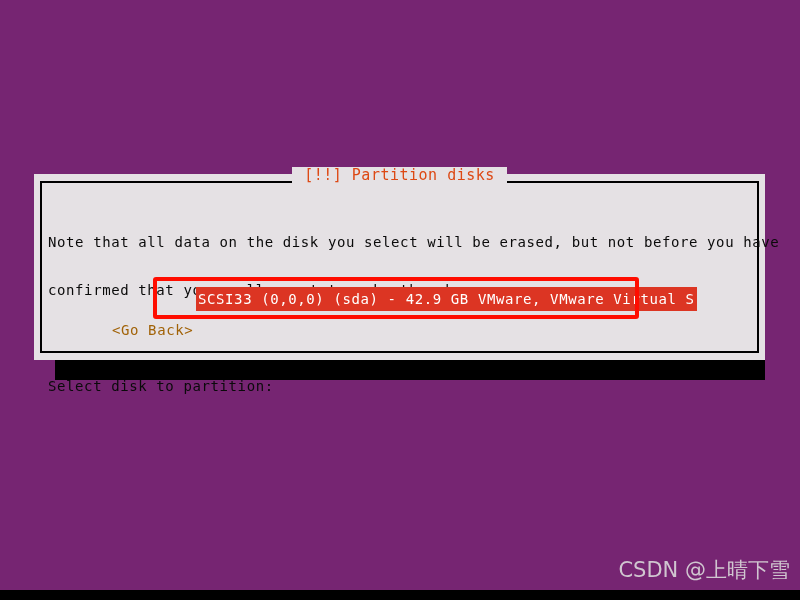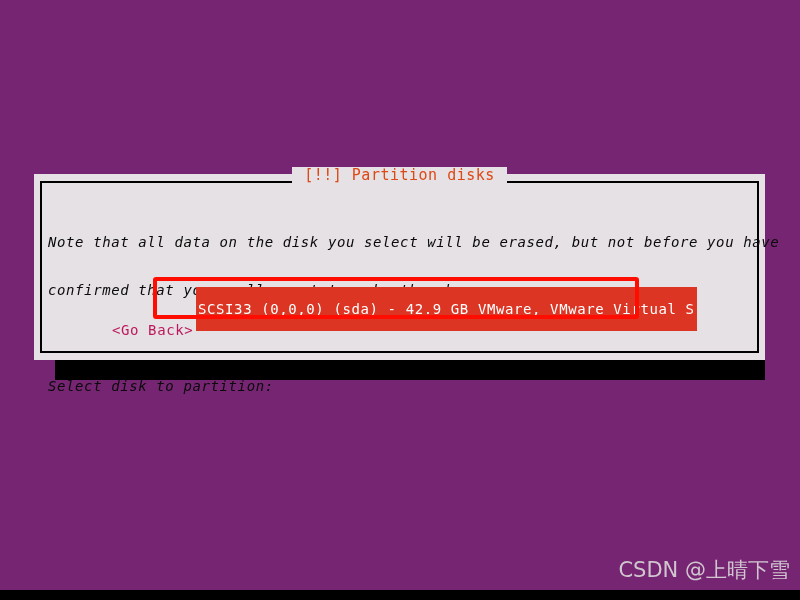--- a/index.html
+++ b/index.html
@@ -78,46 +78,46 @@
     position: absolute;
     left: 14px;
     right: 14px;
     top: 28px;
     color: #0a0a0a;
     font-size: 14px;
     line-height: 16px;
     letter-spacing: 0.6px;
     white-space: pre;
   }
-  .note-line { display: block; font-style: italic; }
+  .note-line { display: block; }
   .spacer { display: block; height: 16px; }
 
   
   #disk-list {
     position: absolute;
     left: 162px;
     top: 113px;
   }
   #disk-option {
     display: inline-block;
     background: #dc3523;
     color: #ffffff;
     font-size: 14px;
     line-height: 20px;
     letter-spacing: 0.6px;
-    padding: 12px 2px;
+    padding: 2px 2px;
     white-space: pre;
   }
 
   
   #go-back {
     position: absolute;
     left: 78px;
     top: 148px;
-    color: #be185d;
+    color: #a16207;
     font-size: 14px;
     line-height: 16px;
     letter-spacing: 0.6px;
     white-space: pre;
     background: transparent;
     border: none;
     padding: 0;
     font-family: inherit;
   }
 

